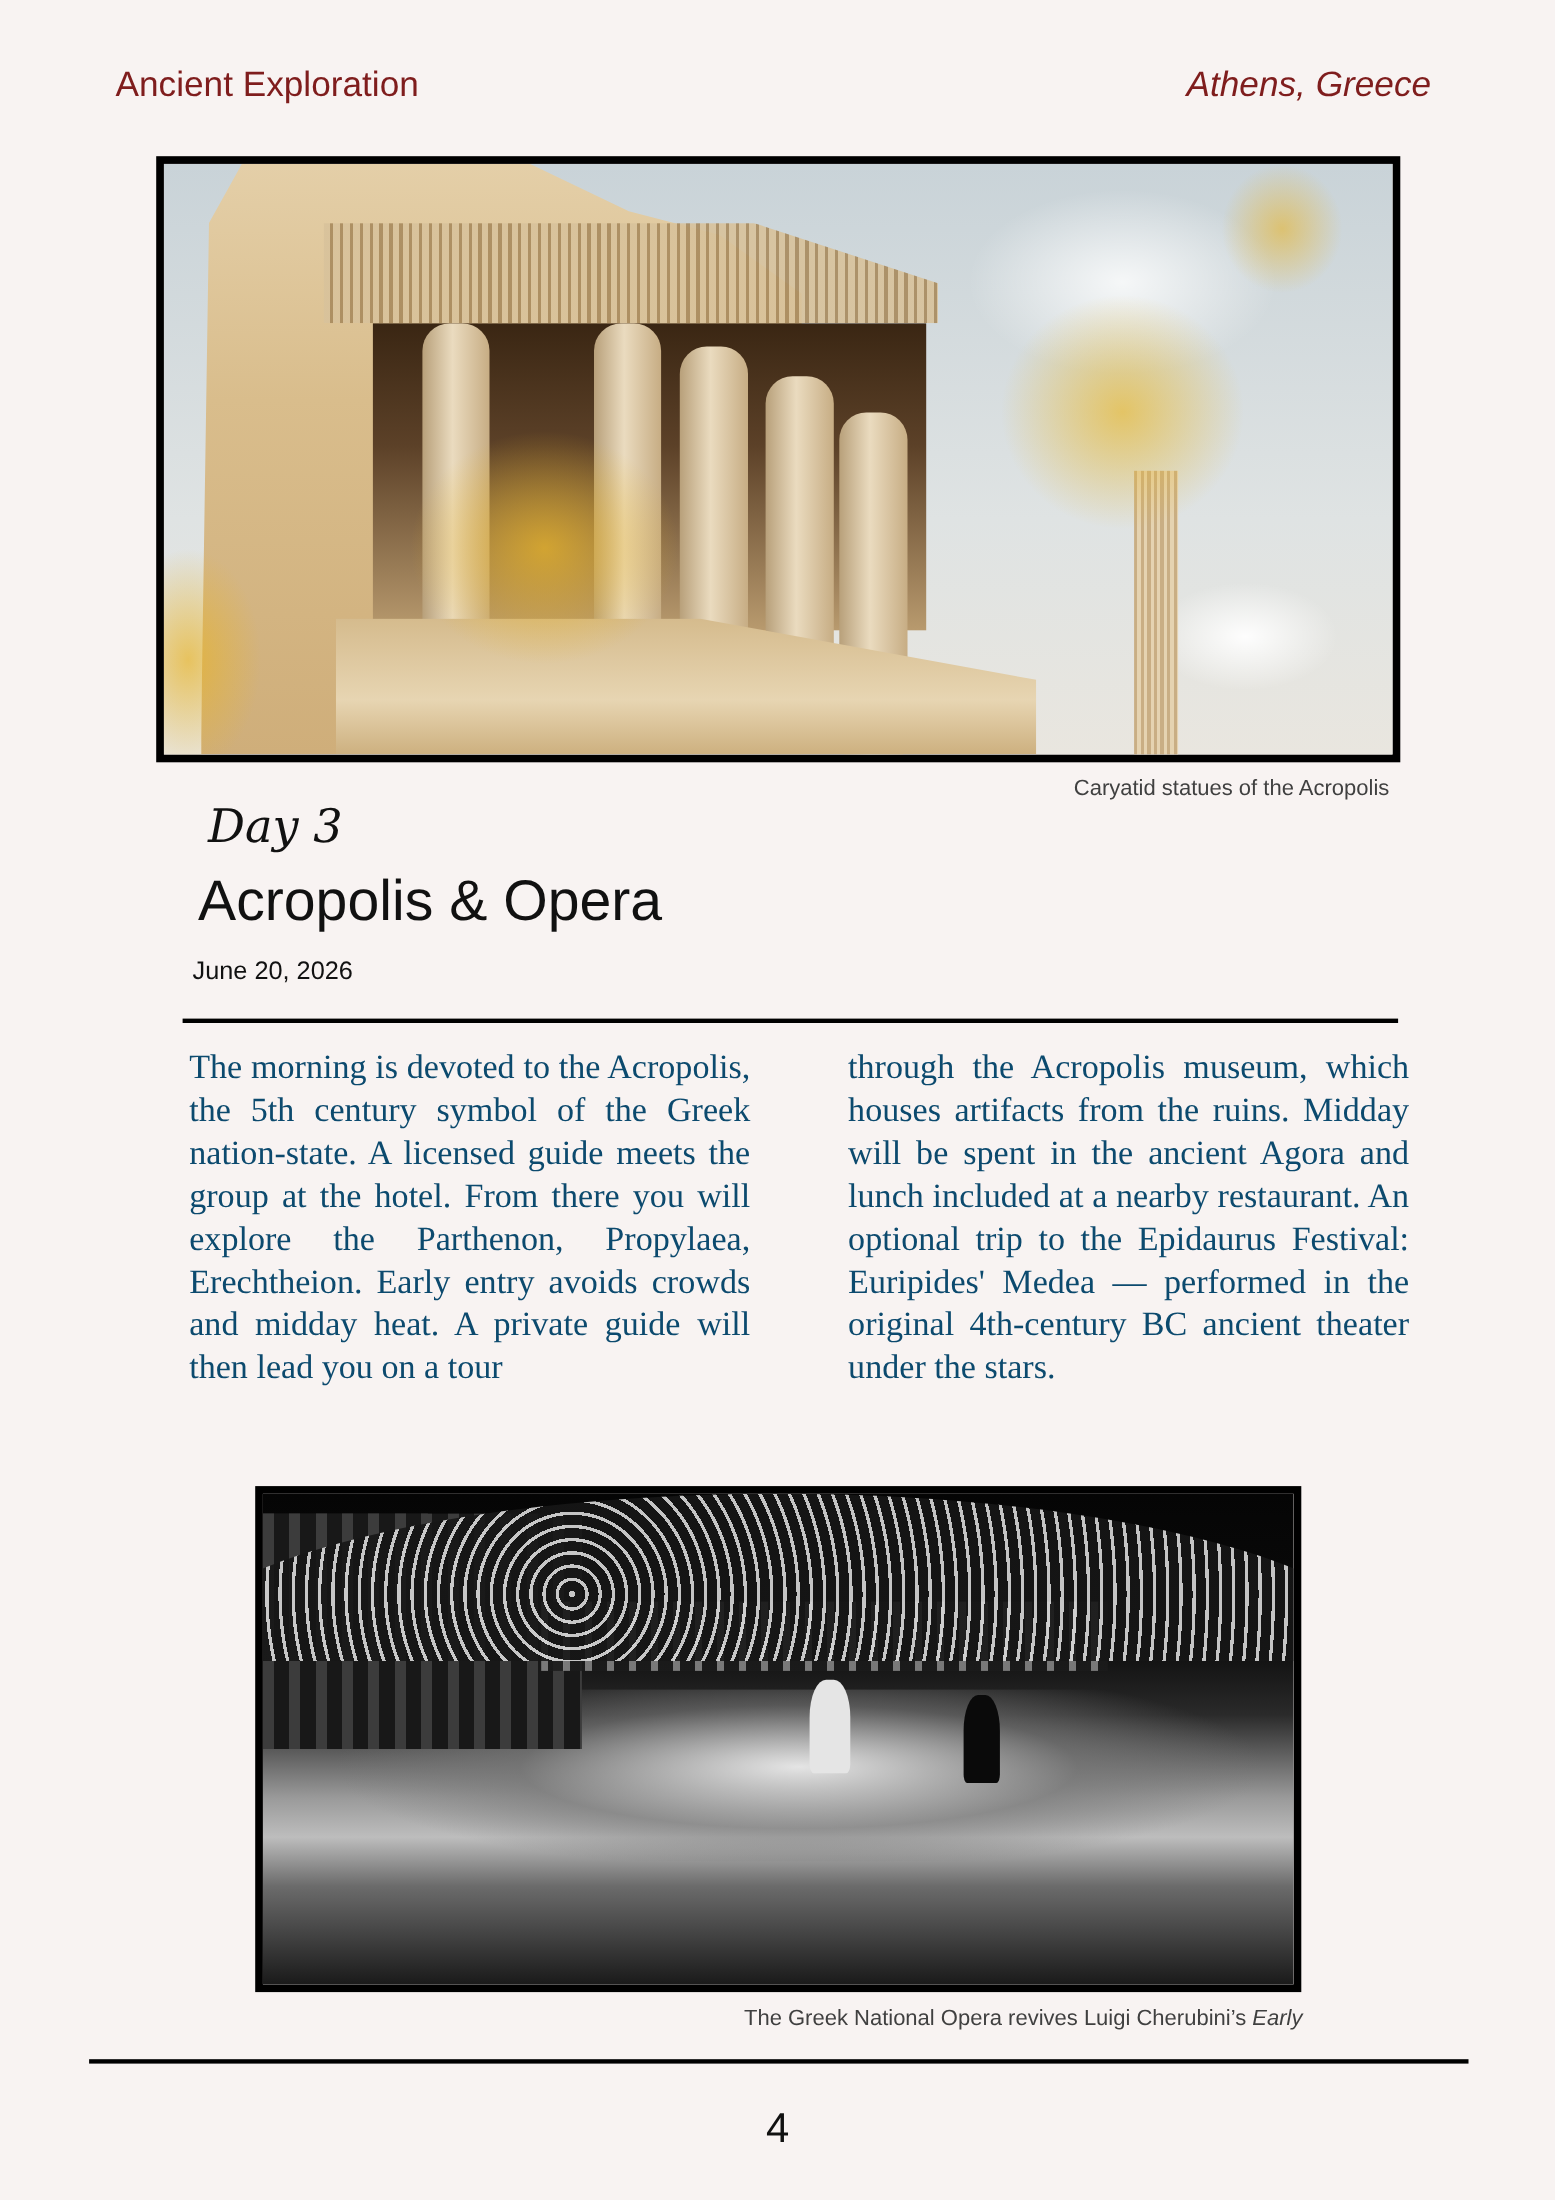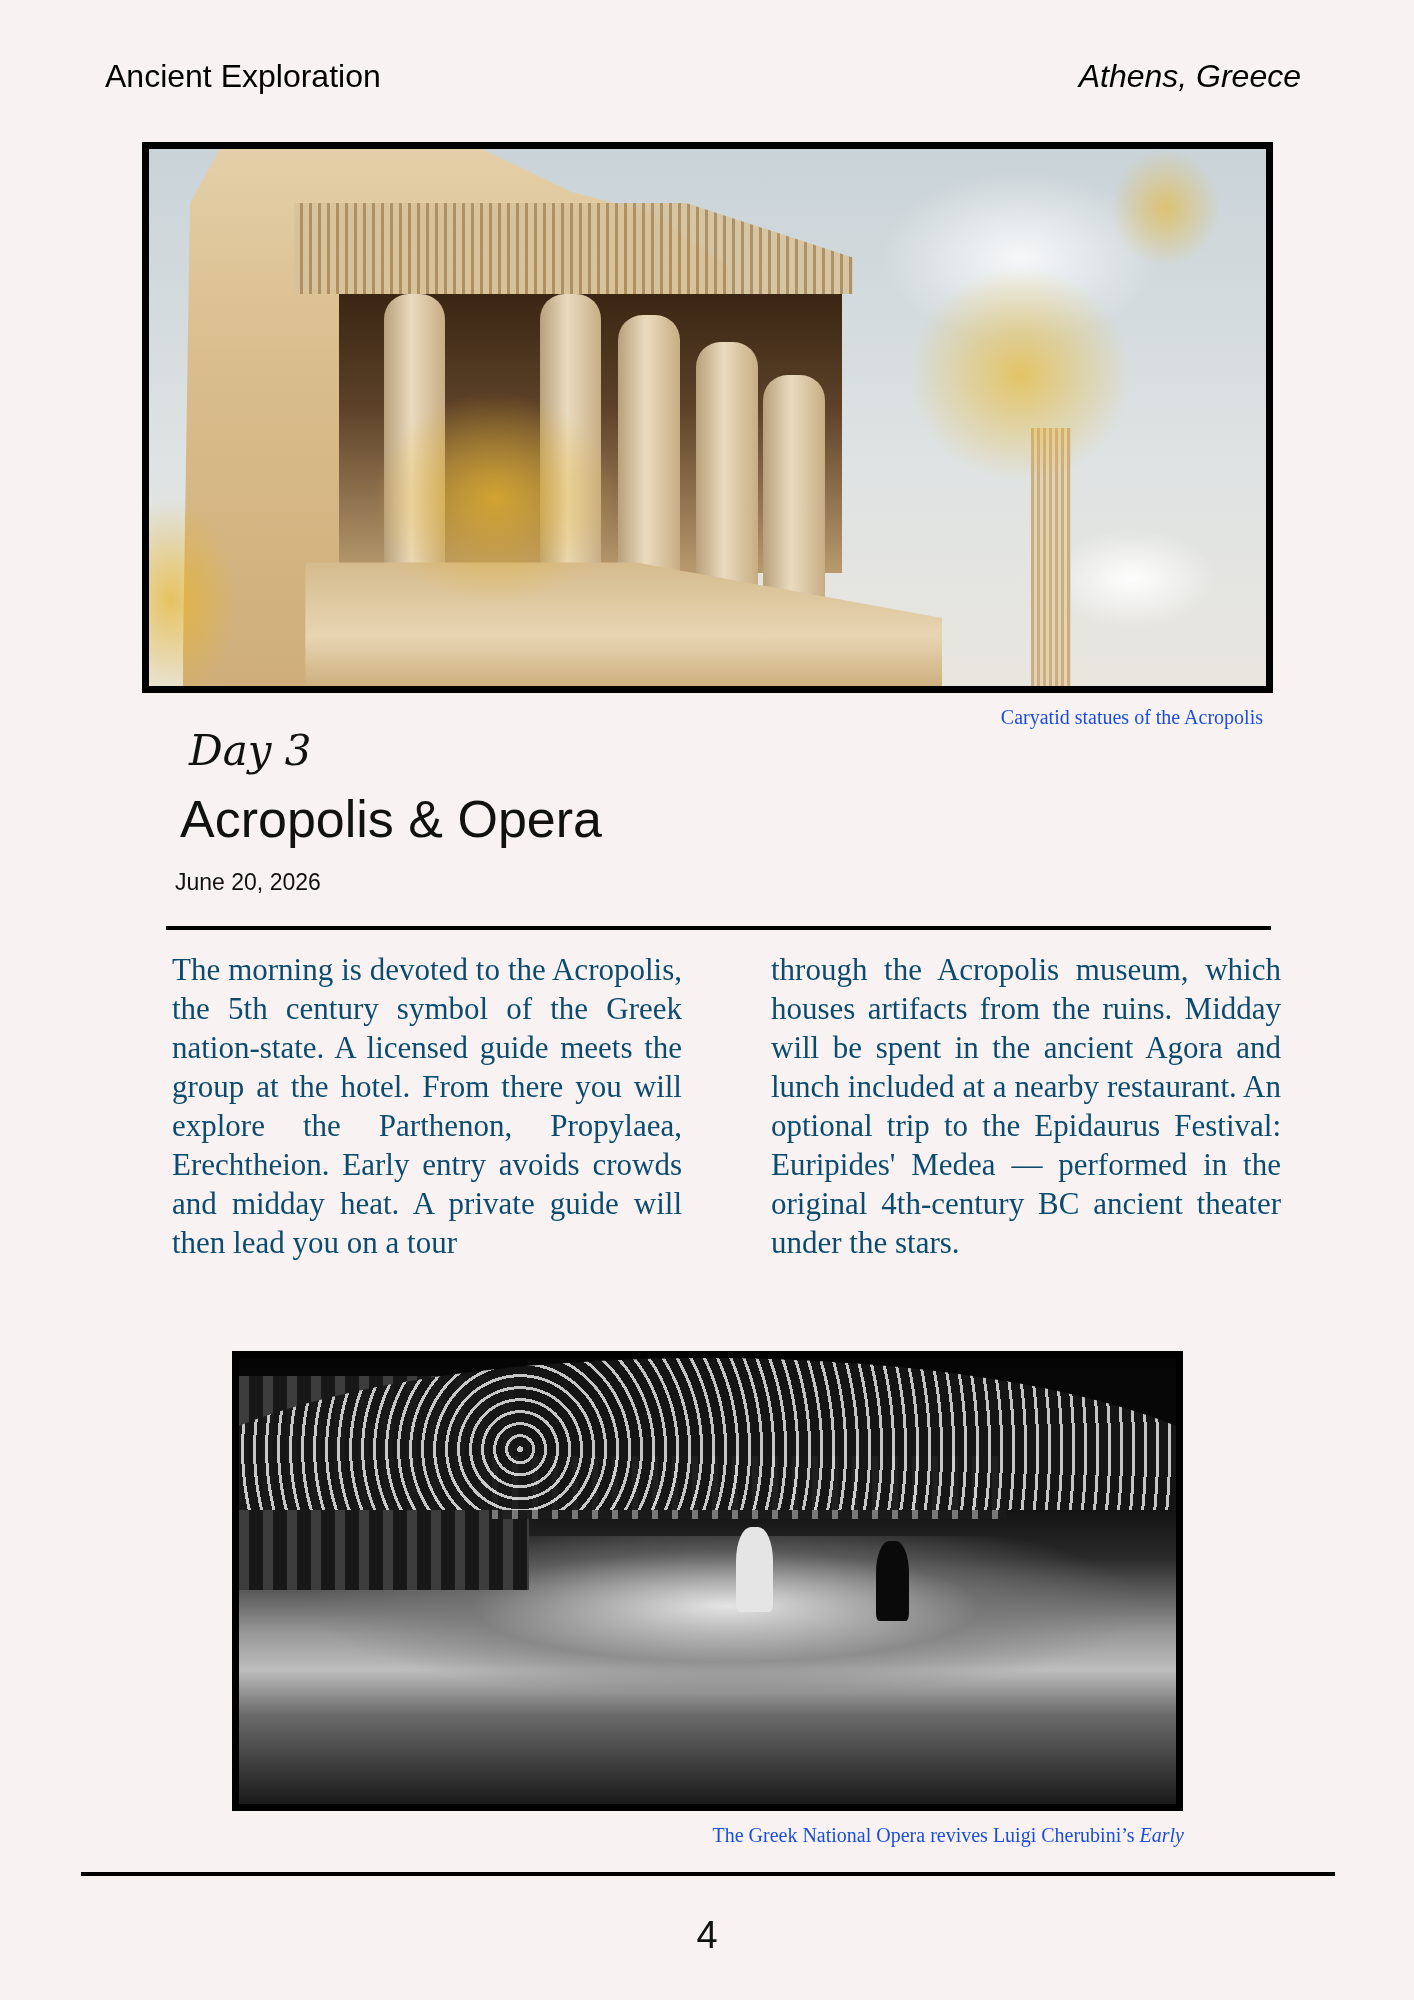--- a/index.html
+++ b/index.html
@@ -4,21 +4,21 @@
 <style>
   html, body { margin: 0; padding: 0; }
   body {
     width: 1414px; height: 2000px; position: relative; overflow: hidden;
     background: #f8f3f2; color: #111;
     font-family: "Liberation Sans", sans-serif;
   }
   .abs { position: absolute; }
 
   
-  .hdr { top: 56px; font-family: "Liberation Sans", sans-serif; font-size: 32px; line-height: 40px; color: #000000; }
+  .hdr { top: 56px; font-family: "Liberation Sans", sans-serif; font-size: 32px; line-height: 40px; color: #7f1d1d; }
   .hdr-left { left: 105px; }
   .hdr-right { right: 113px; text-align: left; font-style: italic; }
 
   
   .frame { border: 7px solid #000; box-sizing: border-box; overflow: hidden; }
   .photo1 { left: 142px; top: 142px; width: 1131px; height: 551px; }
   .photo2 { left: 232px; top: 1351px; width: 951px; height: 460px; }
 
   .pic { position: absolute; inset: 0; }
   .sky { background:
@@ -50,21 +50,21 @@
   .colonnade.l { left: 0; }
   .colonnade.r { right: 0; width: 16%; }
   .soldiers { left: 27%; top: 22%; width: 55%; height: 14%;
     background: repeating-linear-gradient(90deg, #8a8a8a 0 6px, #1b1b1b 6px 20px); opacity: .85; }
   .orchestra { left: 0; bottom: 0; width: 100%; height: 34%;
     background: repeating-radial-gradient(circle at 30% 60%, #d9d9d9 0 3px, #161616 3px 12px);
     clip-path: ellipse(60% 100% at 50% 100%); opacity: .9; }
   .figure-dark { left: 68%; top: 41%; width: 3.5%; height: 18%; background: #0a0a0a; border-radius: 40% 40% 10% 10%; }
   .figure-light { left: 53%; top: 38%; width: 4%; height: 19%; background: #e5e5e5; border-radius: 40% 40% 10% 10%; }
 
-  .caption { font-family: Liberation Serif, serif; font-size: 20px; line-height: 26px; color: #1d4ed8; text-align: right; }
+  .caption { font-family: Liberation Sans, sans-serif; font-size: 20px; line-height: 26px; color: #404040; text-align: right; }
   .cap1 { right: 151px; top: 704px; }
   .cap2 { right: 230px; top: 1822px; }
   .cap2 em { font-style: italic; }
 
   .day { left: 177px; top: 725px; font-family: "DejaVu Serif", serif; font-style: italic; font-size: 42px; line-height: 52px; margin-left: 12px; }
   .title { left: 180px; top: 788px; font-family: "Liberation Sans", sans-serif; font-size: 52px; line-height: 62px; }
   .date { left: 175px; top: 862px; font-family: "Liberation Sans", sans-serif; font-size: 23px; line-height: 40px; }
 
   .rule { background: #000; }
   .rule1 { left: 166px; top: 926px; width: 1105px; height: 4px; }

